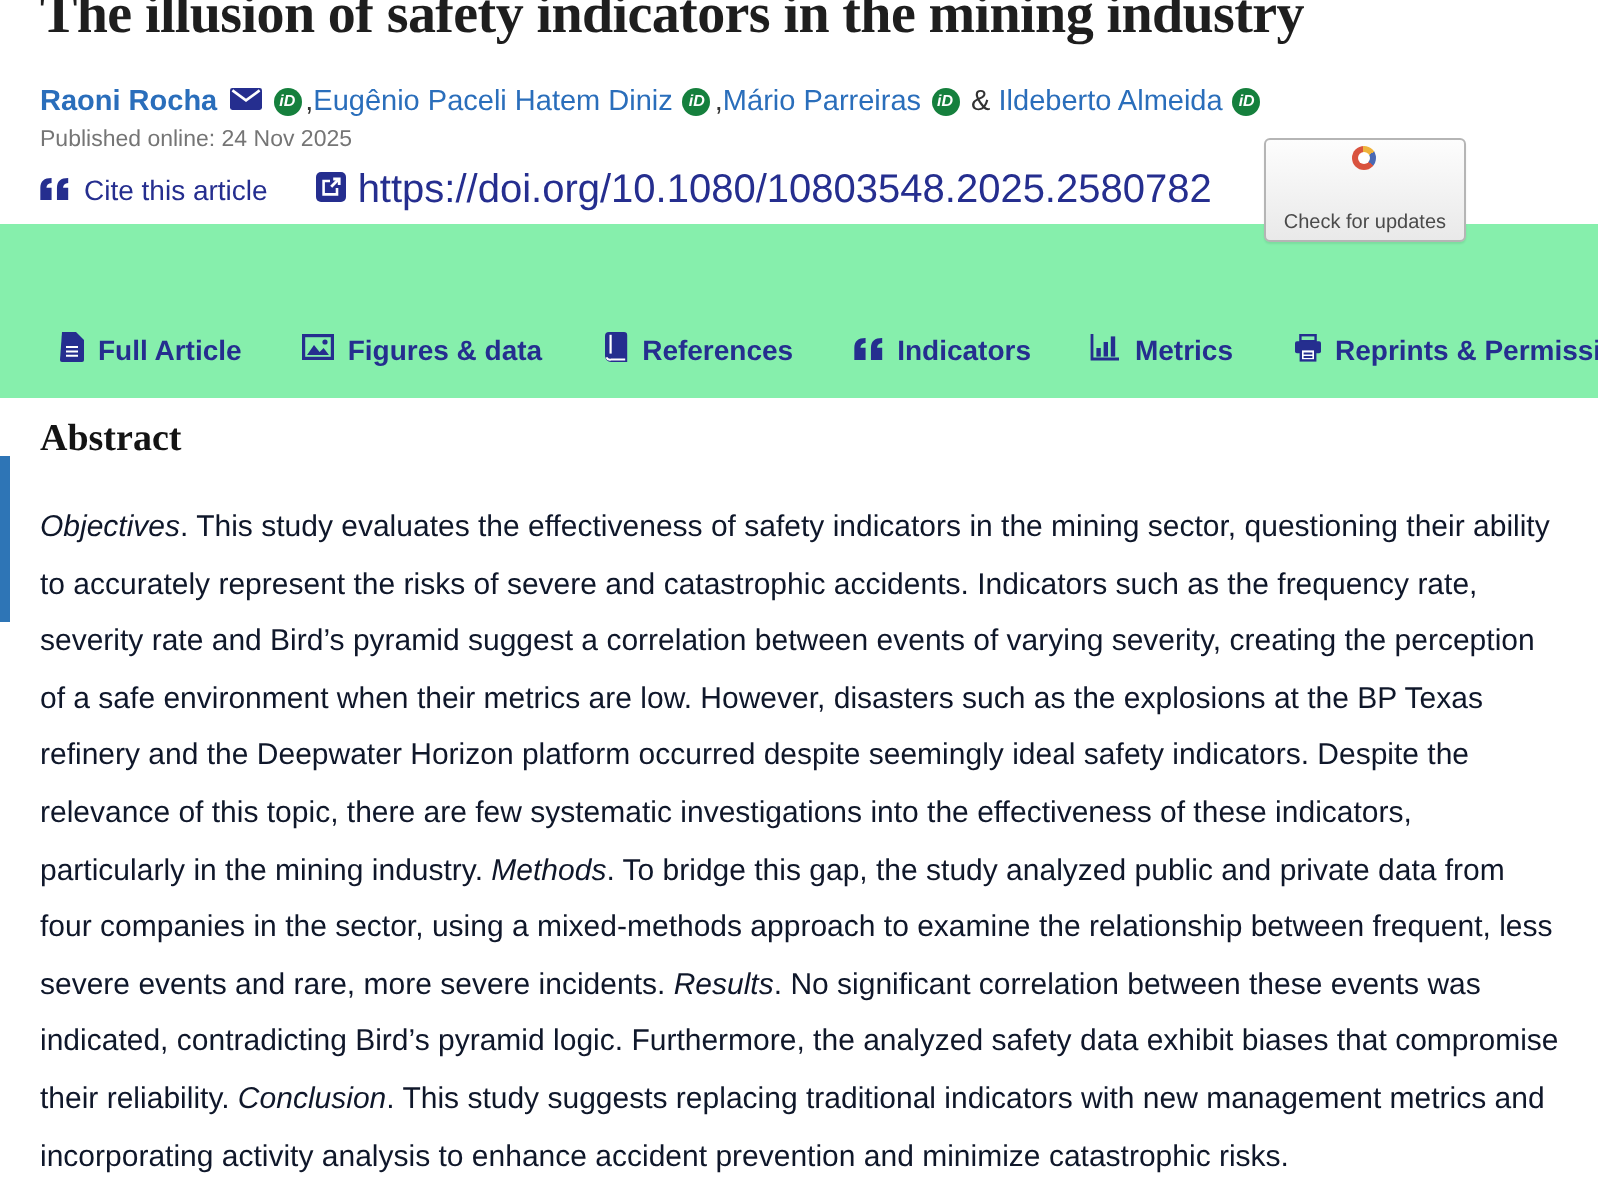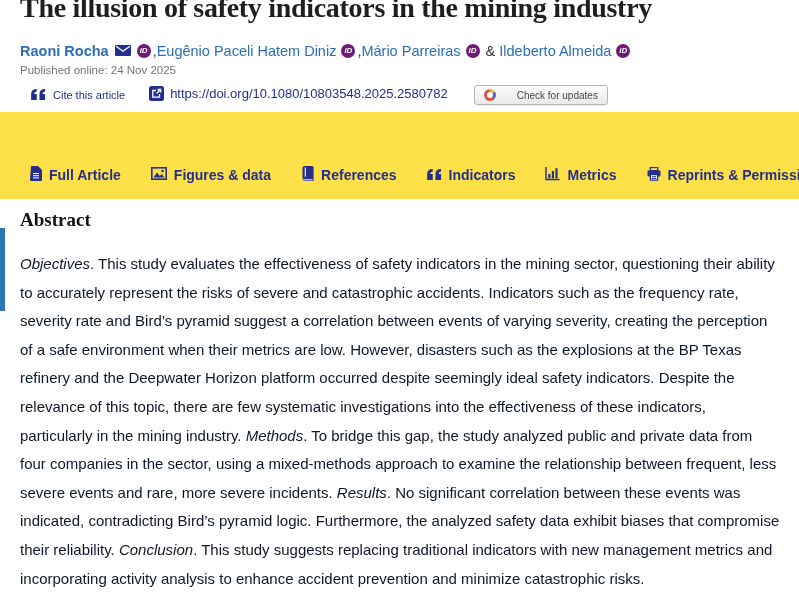--- a/index.html
+++ b/index.html
@@ -13,44 +13,45 @@
     font-size: 28px; line-height: 30px; font-weight: 700;
     color: #1e1e1e; margin-top: -7px; letter-spacing: -0.3px;
     white-space: nowrap;
   }
   .authors { margin-top: 20px; font-size: 14.5px; color: #333; display: flex; align-items: center; flex-wrap: nowrap; white-space: pre; }
   .author-name { color: #2a6ebb; text-decoration: none; }
   .author-name.first { font-weight: 700; }
   .author-sep { color: #333; }
   .orcid-badge {
     display: inline-block; width: 14px; height: 14px; border-radius: 50%;
-    background: #701a75; color: #fff; font-size: 8px; font-weight: 700;
+    background: #15803d; color: #fff; font-size: 8px; font-weight: 700;
     line-height: 14px; text-align: center; margin: 0 2px 0 5px; vertical-align: -2px;
     font-style: italic;
   }
   .envelope { margin: 0 1px 0 6px; vertical-align: -1px; }
   .published { margin-top: 5px; font-size: 11.5px; color: #757575; }
 
   
   .cite-row { display: flex; align-items: center; padding: 0 20px; margin-top: 8px; height: 22px; }
-  .cite-link { display: flex; align-items: center; gap: 7px; color: #252e8f; font-size: 11px; text-decoration: none; margin-left: 11px; }
-  .doi-link { display: flex; gap: 6px; color: #252e8f; font-size: 13px; text-decoration: none; margin-left: 24px; }
+  .cite-link { display: flex; align-items: center; gap: 7px; color: #252e8f; font-size: 14px; text-decoration: none; }
+  .doi-link { display: flex; gap: 6px; color: #252e8f; font-size: 20px; text-decoration: none; margin-left: 24px; }
   .check-updates {
     margin-left: 26px; display: flex; align-items: center; gap: 21px;
     border: 1px solid #b5b5b5; border-radius: 3px;
     background: linear-gradient(#fdfdfd, #e9e9e9);
     padding: 3px 9px; font-size: 10px; color: #4a4a4a; cursor: pointer;
     box-shadow: 0 1px 1px rgba(0,0,0,.08);
+    flex-direction: column;
   }
   .crossmark { width: 12px; height: 12px; border-radius: 50%; position: relative;
     background: conic-gradient(from 130deg, #d9533f 0 62%, #eeb33c 62% 80%, #4a69b3 80% 100%); }
   .crossmark::after { content: ""; position: absolute; inset: 3px; border-radius: 50%; background: #fff; }
 
   
-  .tab-band { margin-top: 6px; background: #fde047; height: 87px; padding: 46px 0 0 30px; }
+  .tab-band { margin-top: 6px; background: #86efac; height: 87px; padding: 46px 0 0 30px; }
   .tab-row { display: flex; align-items: center; height: 34px; }
   .tab { display: flex; align-items: center; gap: 7px; color: #252e8f; font-size: 14px;
     font-weight: 700; text-decoration: none; margin-right: 30px; white-space: nowrap; }
   .tab svg { flex: 0 0 auto; }
 
   
   .abstract-section { padding: 10px 18px 0 20px; }
   .abstract-heading {
     font-family: "Liberation Serif", "DejaVu Serif", serif;
     font-size: 19px; font-weight: 700; color: #141414;

